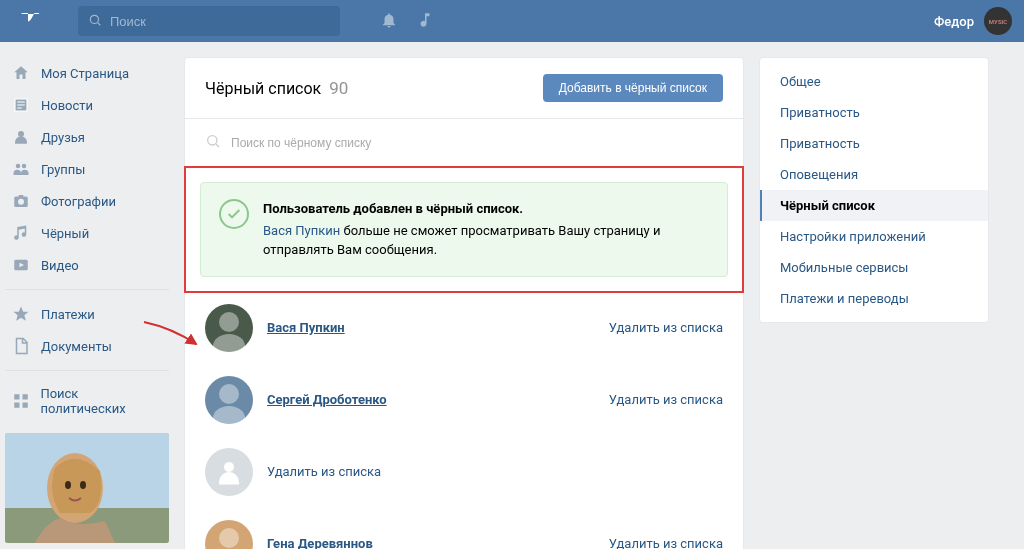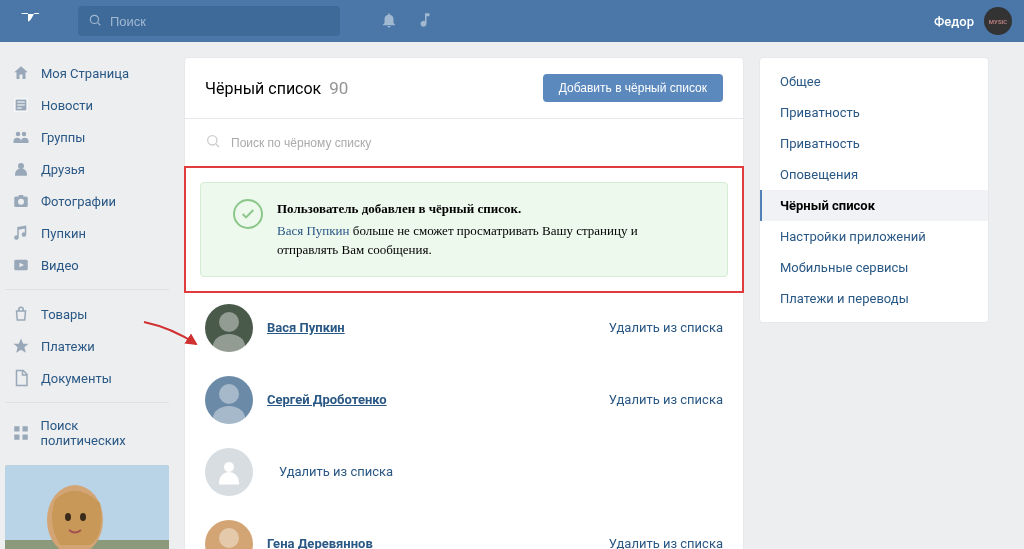--- a/index.html
+++ b/index.html
@@ -110,43 +110,42 @@
     .search-row input::placeholder { color: #aaa; }
     .notice-wrap {
       border: 2px solid #e23b3b;
       margin: -1px;
       padding: 14px;
     }
     .notice {
       background: #eef9ee;
       border: 1px solid #d4ecd4;
       border-radius: 4px;
-      padding: 16px 32px;
+      padding: 16px 18px;
       display: flex;
       gap: 14px;
-      font-family: Liberation Serif, serif;
     }
     .notice-icon {
       width: 30px; height: 30px; border: 2px solid #8bc78b; border-radius: 50%;
       display: flex; align-items: center; justify-content: center; color: #8bc78b; flex-shrink: 0;
     }
     .notice-body { color: #000; font-size: 13px; line-height: 1.5; }
     .notice-body strong { font-weight: 700; display: block; margin-bottom: 2px; }
     .notice-body a { color: #2a5885; text-decoration: none; }
     .list-item {
       display: flex; align-items: center;
       padding: 12px 20px;
       gap: 14px;
     }
     .ava {
       width: 48px; height: 48px; border-radius: 50%; flex-shrink: 0;
     }
     .ava.grey { background: #d8dde2; display:flex;align-items:center;justify-content:center;color:#fff;font-size:22px;}
     .user-name { font-weight: 700; color: #2a5885; flex: 1; }
-    .remove-link { color: #2a5885; cursor: pointer; margin-left: 12px; }
+    .remove-link { color: #2a5885; cursor: pointer; }
     .right-col { width: 230px; }
     .settings-menu {
       background: #fff;
       border: 1px solid #e7e8ec;
       border-radius: 4px;
       padding: 8px 0;
     }
     .settings-item {
       padding: 8px 20px;
       color: #2a5885;
@@ -214,74 +213,66 @@
           <span class="nav-icon">
             <svg width="18" height="18" viewBox="0 0 24 24" fill="currentColor">
               <path d="M4 4h16v16H4z M7 8h10M7 12h10M7 16h6" stroke="#fff" stroke-width="1.5"></path>
             </svg>
           </span>
           <span>Новости</span>
         </div>
         <div class="nav-item">
           <span class="nav-icon">
             <svg width="18" height="18" viewBox="0 0 24 24" fill="currentColor">
+              <circle cx="12" cy="8" r="4"></circle>
+              <path d="M4 21v-2a6 6 0 0 1 16 0v2z"></path>
+            </svg>
+          </span>
+          <span>Друзья</span>
+        </div>
+        <div class="nav-item">
+          <span class="nav-icon">
+            <svg width="18" height="18" viewBox="0 0 24 24" fill="currentColor">
               <circle cx="8" cy="8" r="3"></circle>
               <circle cx="16" cy="8" r="3"></circle>
               <path d="M2 20v-2a5 5 0 0 1 10 0v2zM12 20v-2a5 5 0 0 1 10 0v2z"></path>
             </svg>
           </span>
           <span>Группы</span>
         </div>
         <div class="nav-item">
           <span class="nav-icon">
             <svg width="18" height="18" viewBox="0 0 24 24" fill="currentColor">
-              <circle cx="12" cy="8" r="4"></circle>
-              <path d="M4 21v-2a6 6 0 0 1 16 0v2z"></path>
-            </svg>
-          </span>
-          <span>Друзья</span>
-        </div>
-        <div class="nav-item">
-          <span class="nav-icon">
-            <svg width="18" height="18" viewBox="0 0 24 24" fill="currentColor">
               <rect x="3" y="6" width="18" height="14" rx="2"></rect>
               <circle cx="12" cy="13" r="4" fill="#edeef0"></circle>
               <rect x="9" y="4" width="6" height="3"></rect>
             </svg>
           </span>
           <span>Фотографии</span>
         </div>
         <div class="nav-item">
           <span class="nav-icon">
             <svg width="18" height="18" viewBox="0 0 24 24" fill="currentColor">
               <path d="M9 18a3 3 0 1 1-2-2.8V4l12-2v12a3 3 0 1 1-2-2.8V6L9 7.5z"></path>
             </svg>
           </span>
-          <span>Пупкин</span>
+          <span>Чёрный</span>
         </div>
         <div class="nav-item">
           <span class="nav-icon">
             <svg width="18" height="18" viewBox="0 0 24 24" fill="currentColor">
               <rect x="3" y="5" width="18" height="14" rx="2"></rect>
               <path d="M10 9l6 3-6 3z" fill="#edeef0"></path>
             </svg>
           </span>
           <span>Видео</span>
         </div>
       </div>
     <div class="nav-divider"></div>
     <div id="nav-extra">
-        <div class="nav-item">
-          <span class="nav-icon">
-            <svg width="18" height="18" viewBox="0 0 24 24" fill="currentColor">
-              <path d="M6 8h12l-1 12H7zM9 8V6a3 3 0 0 1 6 0v2" fill="none" stroke="currentColor" stroke-width="2"></path>
-            </svg>
-          </span>
-          <span>Товары</span>
-        </div>
         <div class="nav-item">
           <span class="nav-icon">
             <svg width="18" height="18" viewBox="0 0 24 24" fill="currentColor">
               <path d="M12 2l3 7h7l-5.5 4.5 2 7.5L12 17l-6.5 4 2-7.5L2 9h7z"></path>
             </svg>
           </span>
           <span>Платежи</span>
         </div>
         <div class="nav-item">
           <span class="nav-icon">

